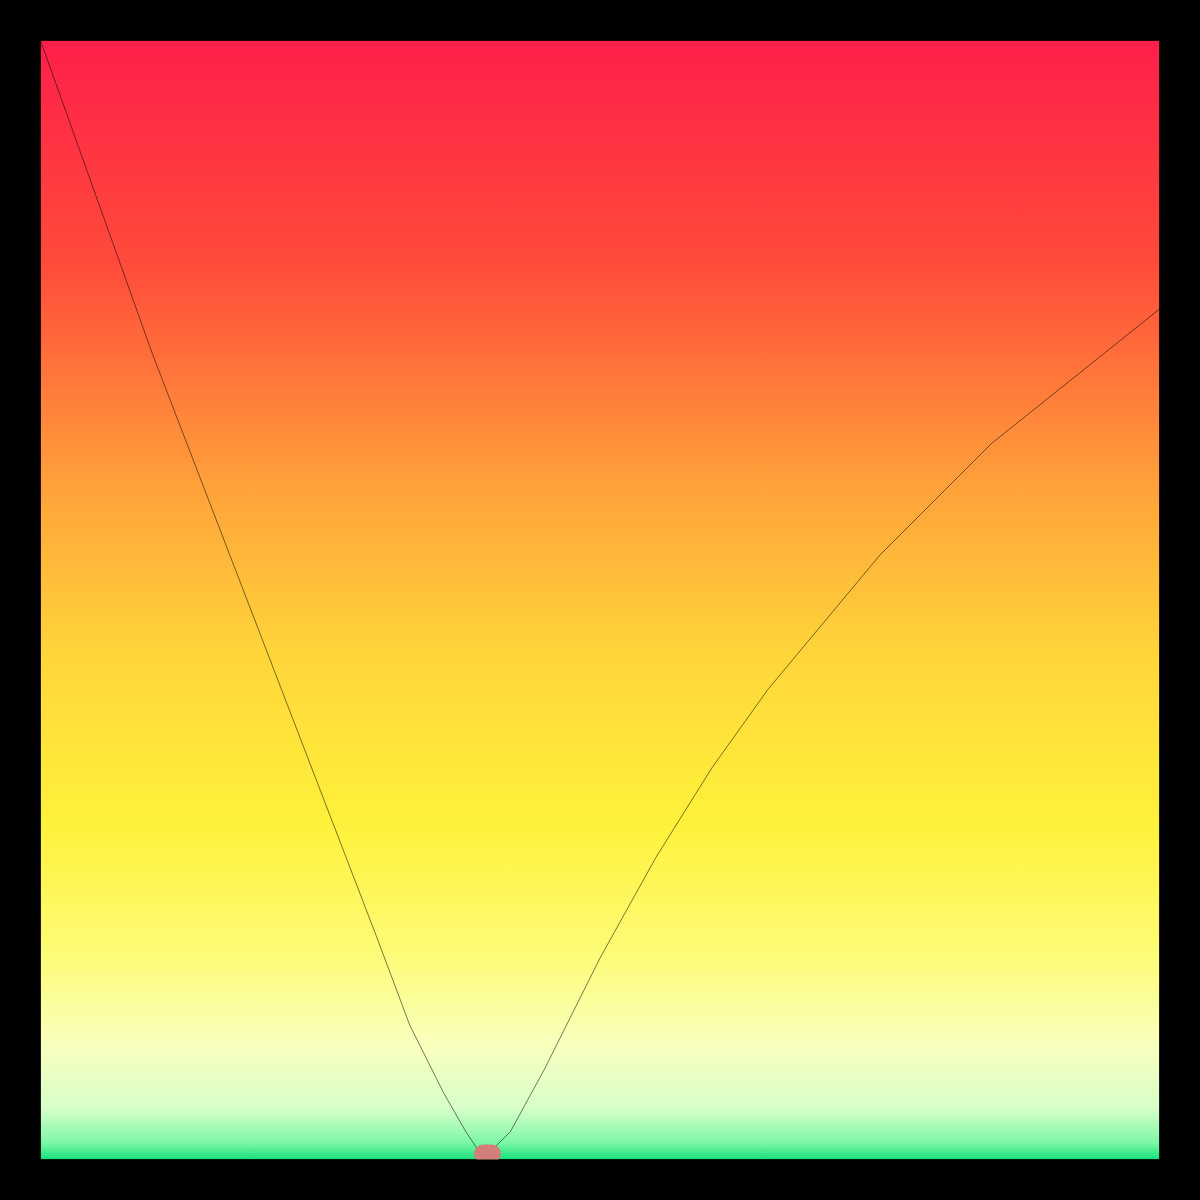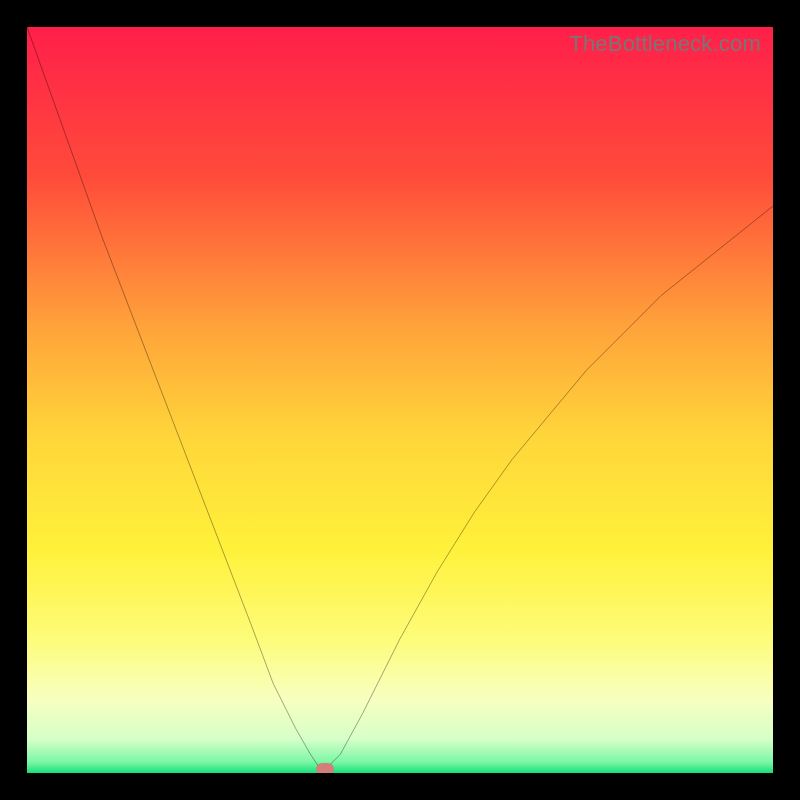--- a/index.html
+++ b/index.html
@@ -75,16 +75,15 @@
       </defs>
       <rect x="0" y="0" width="100" height="100" fill="url(#bg)"></rect>
     </svg>
 
     <svg class="curve" viewBox="0 0 100 100" preserveAspectRatio="none">
       <path id="curvePath" fill="none" stroke="#000000" stroke-width="0.35" vector-effect="non-scaling-stroke" d="M0.00 0.00 L5.00 14.00 L10.00 28.00 L15.00 41.00 L20.00 54.00 L25.00 67.00 L30.00 80.00 L33.00 88.00 L36.00 94.00 L38.00 97.50 L39.00 99.00 L40.00 99.50 L42.00 97.50 L45.00 92.00 L50.00 82.00 L55.00 73.00 L60.00 65.00 L65.00 58.00 L70.00 52.00 L75.00 46.00 L80.00 41.00 L85.00 36.00 L90.00 32.00 L95.00 28.00 L100.00 24.00"></path>
     </svg>
 
     <div class="marker" id="marker" style="left: 298.4px; top: 742.27px; background: rgb(210, 127, 123);"></div>
 
-    <div class="watermark">TheBottleneck.com</div>
   </div>
 
 </div>
 
 </body></html>

